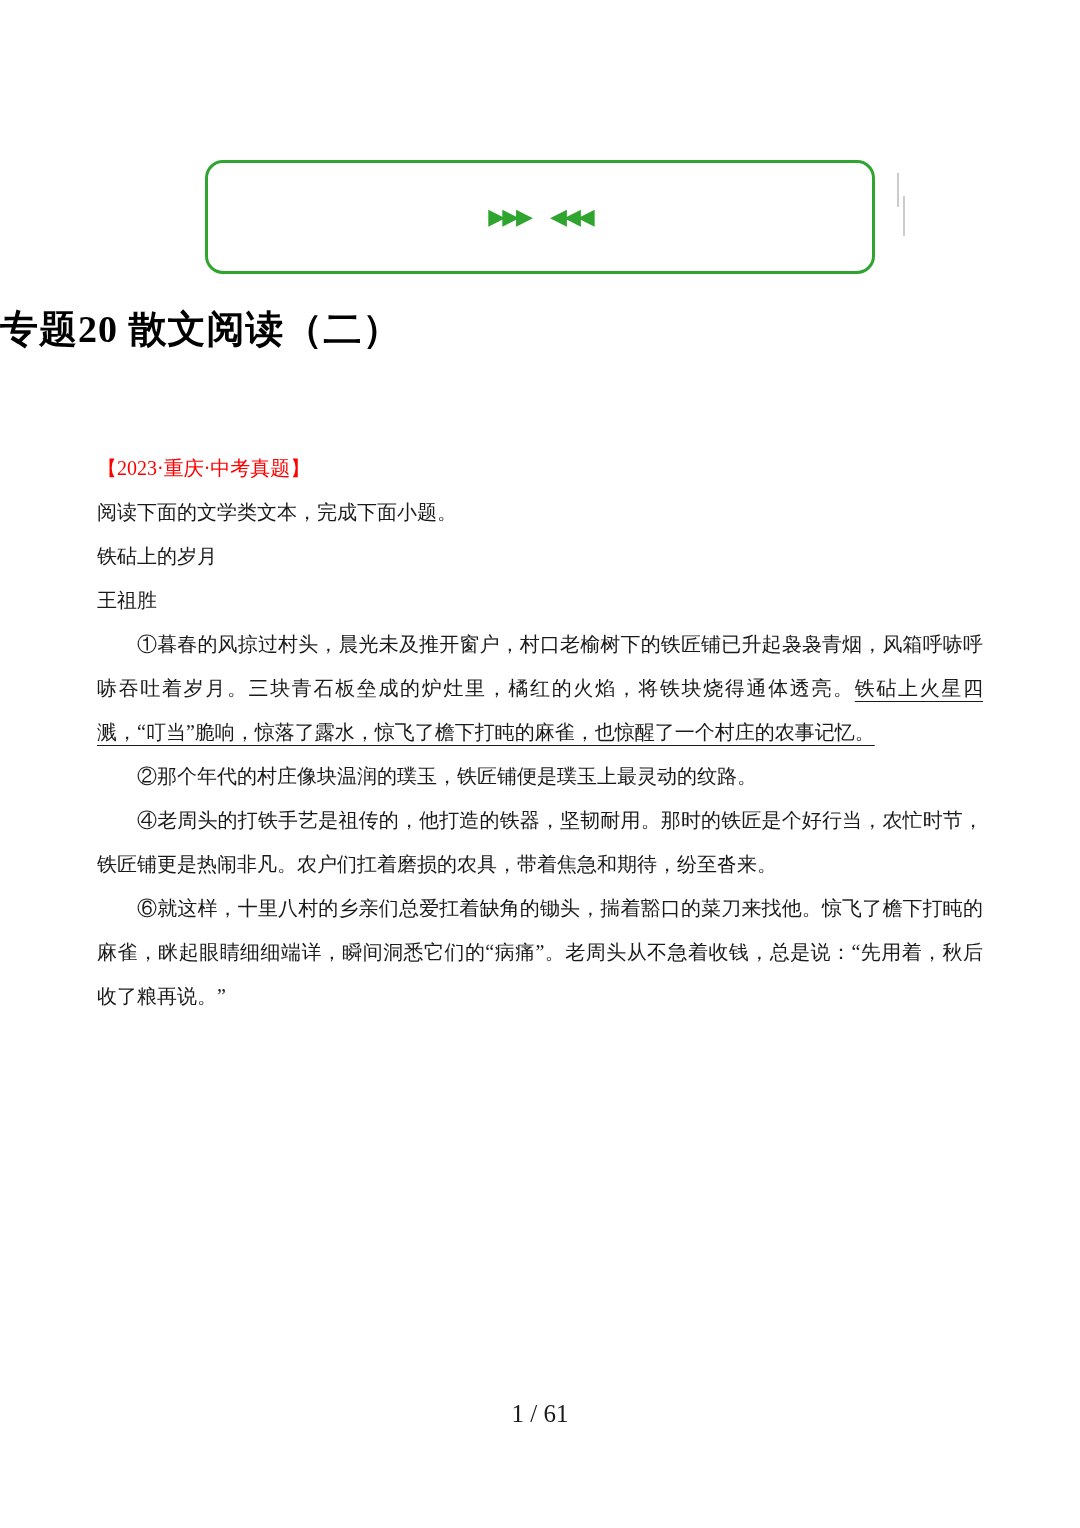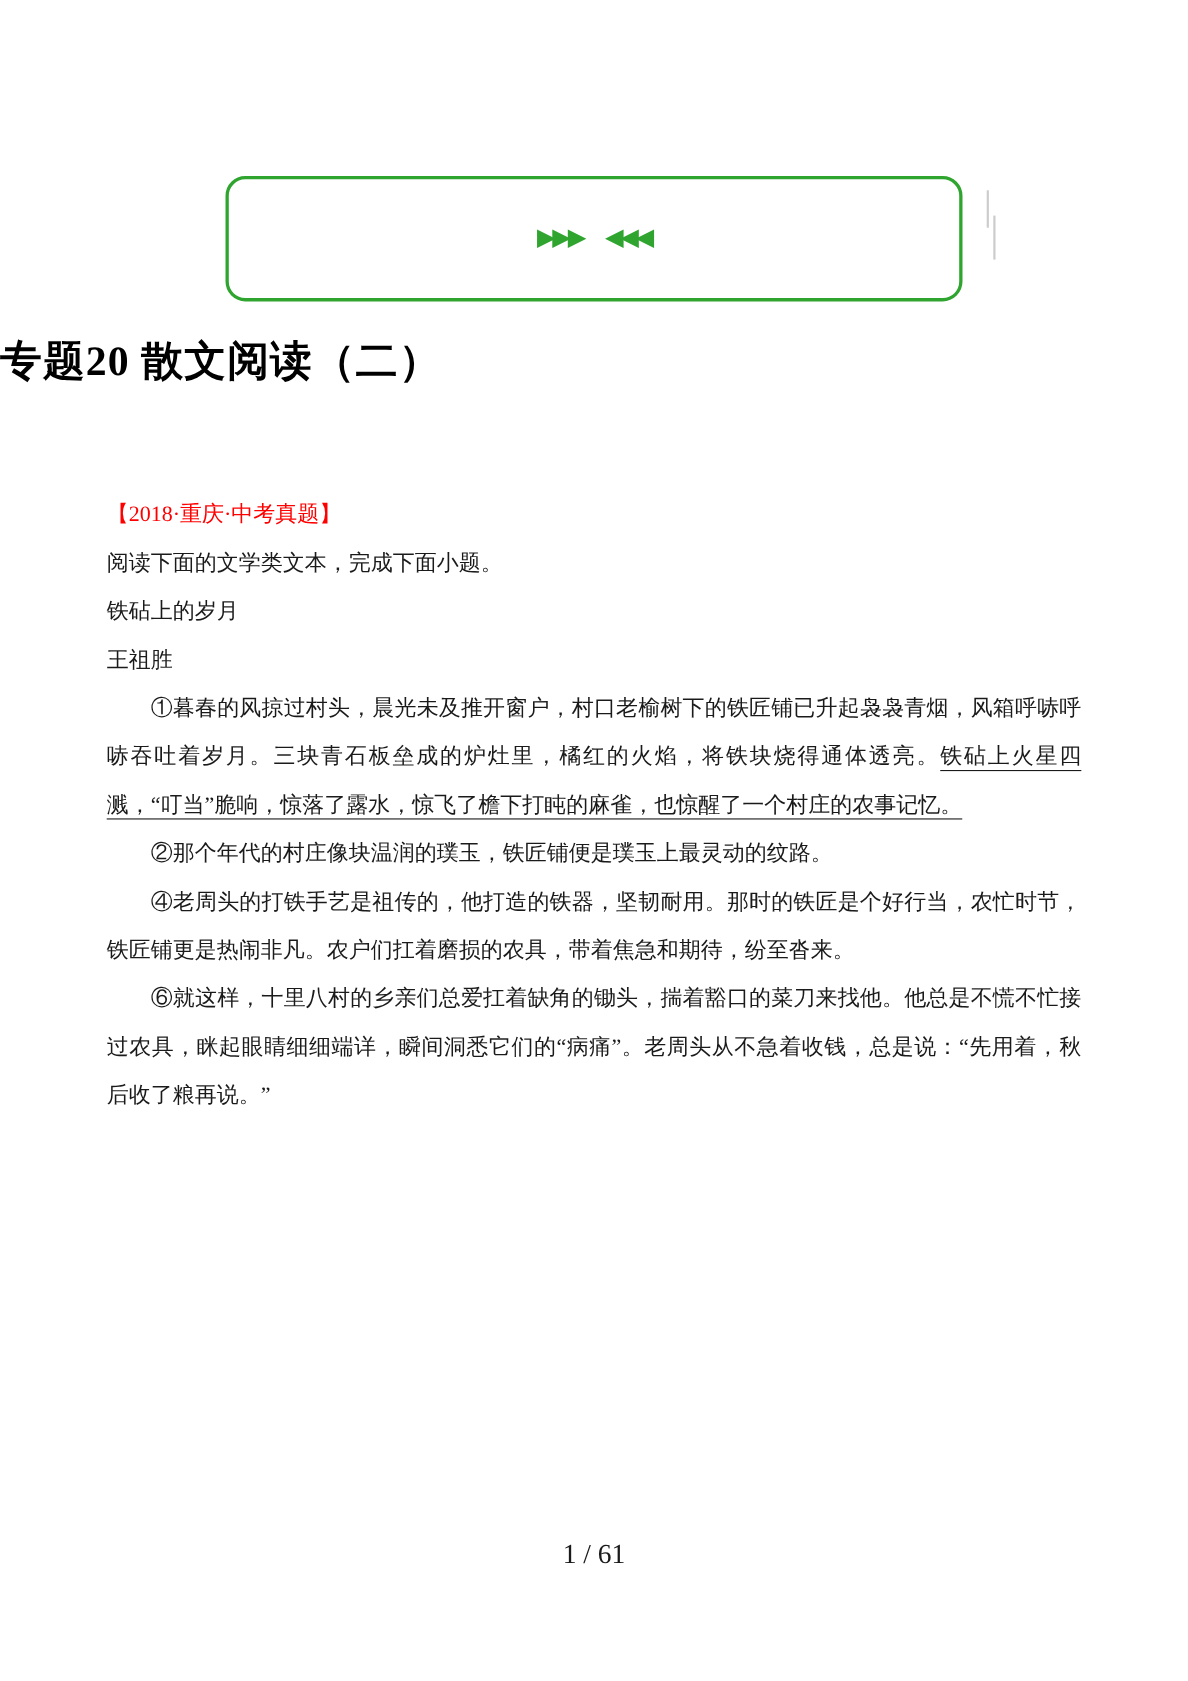--- a/index.html
+++ b/index.html
@@ -104,32 +104,32 @@
     <span class="arrows">▶▶▶</span>
     <span class="arrows">◀◀◀</span>
   </div>
 
   <div class="artifact-line a1"></div>
   <div class="artifact-line a2"></div>
 
   <h1 class="doc-title">专题20 散文阅读（二）</h1>
 
   <div class="content">
-    <p class="src-tag">【2018·重庆·中考真题】</p>
+    <p class="src-tag">【2023·重庆·中考真题】</p>
     <p>阅读下面的文学类文本，完成下面小题。</p>
     <p class="center">铁砧上的岁月</p>
     <p class="center">王祖胜</p>
 
     <p class="para"><span>①暮春的风掠过村头，晨光未及推开窗户，村口老榆树下的铁匠铺已升起袅袅青烟，风箱呼哧呼哧吞吐着岁月。三块青石板垒成的炉灶里，橘红的火焰，将铁块烧得通体透亮。</span><span class="ul">铁砧上火星四溅，“叮当”脆响，惊落了露水，惊飞了檐下打盹的麻雀，也惊醒了一个村庄的农事记忆。</span></p>
 
     <p class="para">②那个年代的村庄像块温润的璞玉，铁匠铺便是璞玉上最灵动的纹路。</p>
 
 
     <p class="para">④老周头的打铁手艺是祖传的，他打造的铁器，坚韧耐用。那时的铁匠是个好行当，农忙时节，铁匠铺更是热闹非凡。农户们扛着磨损的农具，带着焦急和期待，纷至沓来。</p>
 
 
-    <p class="para">⑥就这样，十里八村的乡亲们总爱扛着缺角的锄头，揣着豁口的菜刀来找他。他总是不慌不忙接过农具，眯起眼睛细细端详，瞬间洞悉它们的“病痛”。老周头从不急着收钱，总是说：“先用着，秋后收了粮再说。”</p>
+    <p class="para">⑥就这样，十里八村的乡亲们总爱扛着缺角的锄头，揣着豁口的菜刀来找他。惊飞了檐下打盹的麻雀，眯起眼睛细细端详，瞬间洞悉它们的“病痛”。老周头从不急着收钱，总是说：“先用着，秋后收了粮再说。”</p>
 
   </div>
 
   <div class="page-number">1 / 61</div>
 
 </div>
 
 </body></html>

